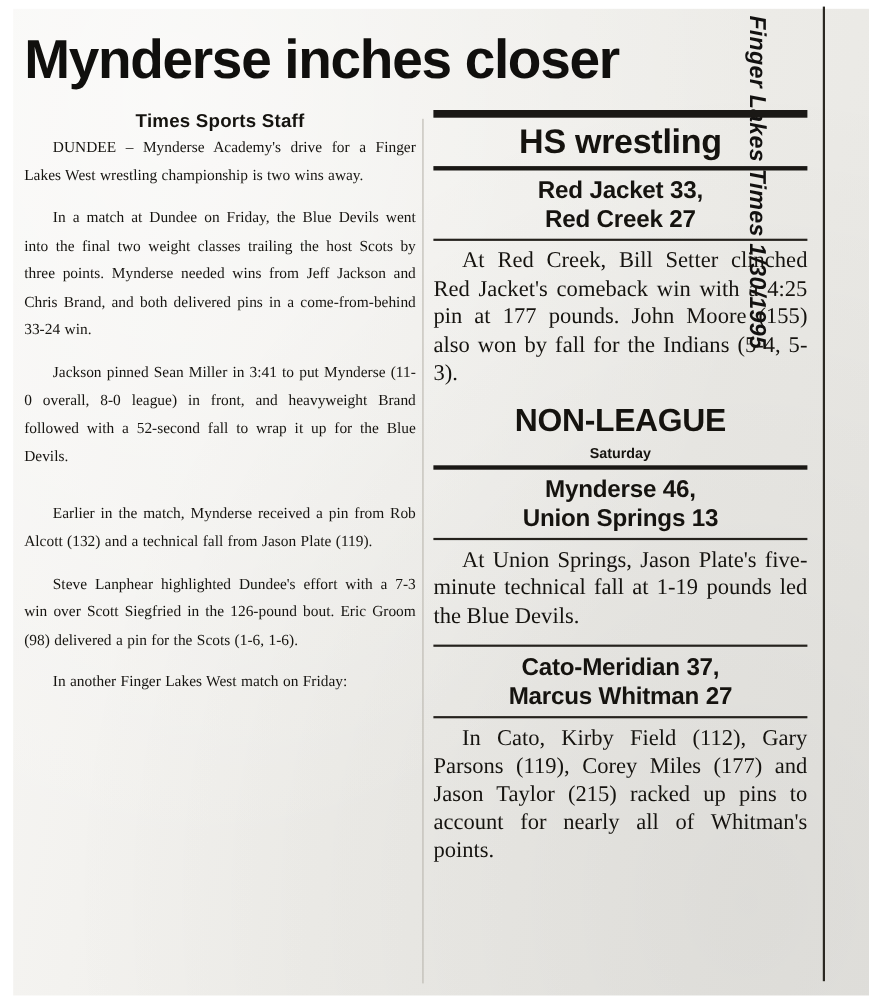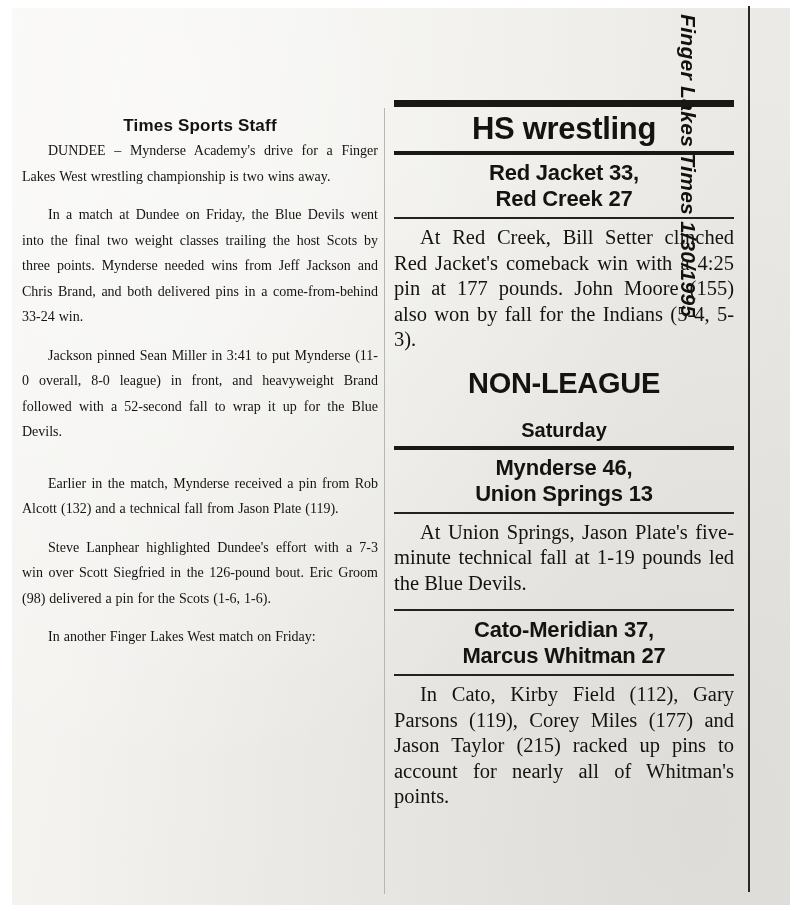--- a/index.html
+++ b/index.html
@@ -76,21 +76,20 @@
     letter-spacing: -1.2px;
     color: #100f0d;
   }
 
   
   #col-left {
     position: absolute;
     left: 22px;
     top: 100px;
     width: 356px;
-    margin-top: 16px;
   }
   #col-right {
     position: absolute;
     left: 394px;
     top: 100px;
     width: 340px;
   }
   .col-rule {
     position: absolute;
     left: 384px;
@@ -150,23 +149,23 @@
     font-weight: bold;
     font-size: 22px;
     line-height: 26px;
     text-align: center;
     margin: 2px 0 4px 0;
     letter-spacing: -0.2px;
   }
   .day-label {
     font-family: "Liberation Sans", sans-serif;
     font-weight: bold;
-    font-size: 20px;
-    text-align: center;
-    margin: 18px 0 3px 0;
+    font-size: 13px;
+    text-align: center;
+    margin: 3px 0 3px 0;
   }
   .right-body {
     font-size: 20.5px;
     line-height: 25.5px;
     text-align: justify;
     text-indent: 26px;
     margin: 0;
   }
   .right-body.gap { margin-top: 2px; }
 </style>
@@ -178,20 +177,21 @@
 
   <div class="edge" id="edge-top"></div>
   <div class="edge" id="edge-bottom"></div>
   <div class="edge" id="edge-left"></div>
   <div class="edge" id="edge-right"></div>
 
   <div id="clip-divider"></div>
 
   <div id="caption">Finger Lakes Times 1/30/1995</div>
 
+  <div id="headline">Mynderse inches closer</div>
 
   <div class="col-rule"></div>
 
   <div id="col-left">
     <div class="byline">Times Sports Staff</div>
     <p class="body nogap">DUNDEE – Mynderse Academy's drive for a Finger Lakes West wrestling championship is two wins away.</p>
     <p class="body gap">In a match at Dundee on Friday, the Blue Devils went into the final two weight classes trailing the host Scots by three points. Mynderse needed wins from Jeff Jackson and Chris Brand, and both delivered pins in a come-from-behind 33-24 win.</p>
     <p class="body gap">Jackson pinned Sean Miller in 3:41 to put Mynderse (11-0 overall, 8-0 league) in front, and heavyweight Brand followed with a 52-second fall to wrap it up for the Blue Devils.</p>
     <p class="body gap" style="margin-top:26px">Earlier in the match, Mynderse received a pin from Rob Alcott (132) and a technical fall from Jason Plate (119).</p>
     <p class="body gap">Steve Lanphear highlighted Dundee's effort with a 7-3 win over Scott Siegfried in the 126-pound bout. Eric Groom (98) delivered a pin for the Scots (1-6, 1-6).</p>

